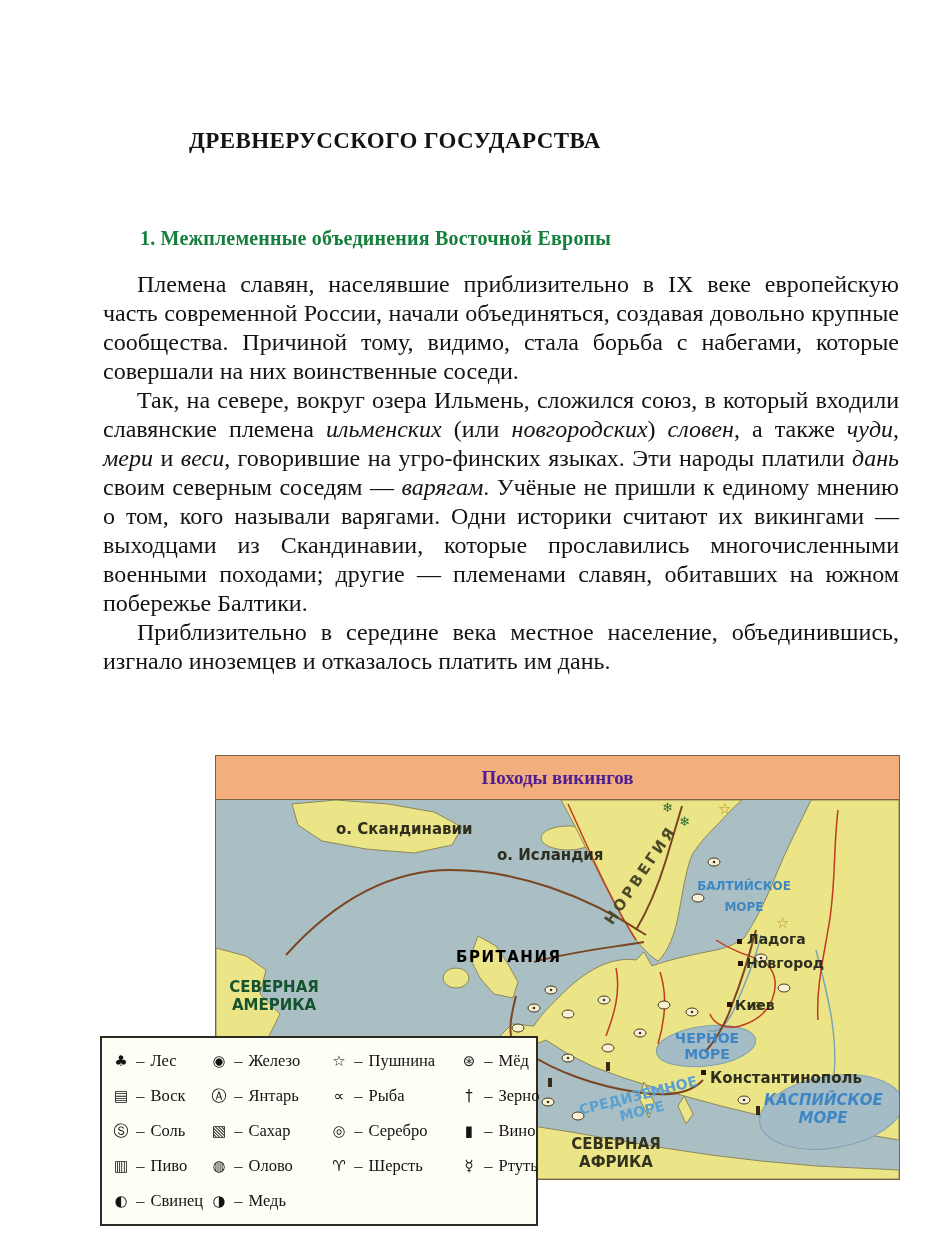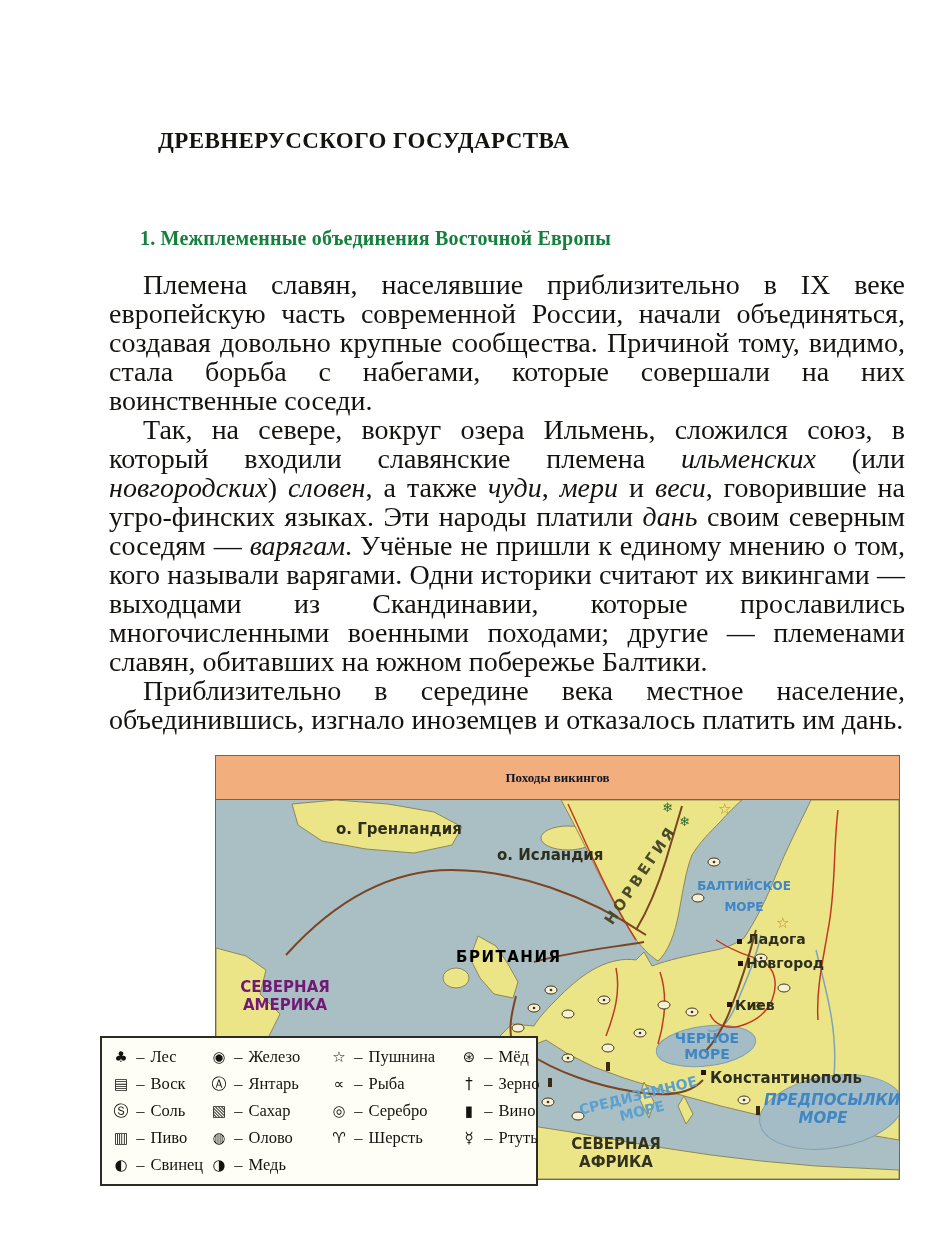--- a/index.html
+++ b/index.html
@@ -6,40 +6,40 @@
   html,body { background:#ffffff; }
   .page {
     position:relative; width:931px; height:1254px; background:#fff;
     font-family:"Liberation Serif", serif; color:#151310; overflow:hidden;
   }
   
   .heading {
     position:absolute; left:133px; top:126px;
     font-size:23px; font-weight:bold; letter-spacing:0.4px; line-height:1.3;
   }
-  .heading .h-line2 { display:block; margin-left:25px; }
+  .heading .h-line2 { display:block; margin-left:56px; }
   .subheading {
     position:absolute; left:140px; top:227px;
     font-size:20px; font-weight:bold; color:#15803d; letter-spacing:0.2px;
   }
   
   .content {
     position:absolute; left:103px; top:270px; width:796px;
-    font-size:28px; line-height:29px; text-align:justify;margin-left:6px;
+    font-size:24px; line-height:29px; text-align:justify;
   }
   .content p { text-indent:34px; margin:0; }
   .it { font-style:italic; }
   
   .map-figure {
     position:absolute; left:215px; top:755px; width:685px; height:425px;
     border:1px solid #7d6342; background:#a9bfc4;
   }
   .map-title {
     height:44px; background:#f3ae7d; border-bottom:1px solid #7d6342;
-    text-align:center; font-weight:bold; font-size:13px; line-height:44px; color:#0f172a;
+    text-align:center; font-weight:bold; font-size:19px; line-height:44px; color:#4c1d95;
   }
   .map-body { position:relative; width:683px; height:379px; overflow:hidden; }
   .map-body svg { position:absolute; left:0; top:0; }
   .sea  { fill:#a9bfc4; }
   .sea2 { fill:#a4bcc6; stroke:#7fa0ad; stroke-width:1; }
   .land { fill:#ece588; stroke:#8d8758; stroke-width:1; }
   .river { fill:none; stroke:#7fa3b8; stroke-width:1.5; }
   .border-line { fill:none; stroke:#c03a20; stroke-width:1.5; }
   .route { fill:none; stroke:#7a4520; stroke-width:2; }
   .ore { fill:#f6f1d3; stroke:#43321a; stroke-width:1; }
@@ -58,35 +58,35 @@
   .lbl-sea { color:#3f86c5; }
   .lbl-greenland { left:120px; top:20px; font-size:15px; }
   .lbl-iceland { left:281px; top:46px; font-size:15px; }
   .lbl-norway { left:392px; top:114px; transform:rotate(-56deg); transform-origin:0 50%;
                 letter-spacing:3px; font-size:15px; color:#4a4a28; }
   .lbl-baltic { left:468px; top:76px; width:120px; font-size:12px; line-height:21px; }
   .lbl-britain { left:240px; top:148px; letter-spacing:1.5px; font-size:15px; color:#000000; }
   .lbl-ladoga { left:531px; top:131px; }
   .lbl-novgorod { left:530px; top:155px; }
   .lbl-kiev { left:519px; top:197px; }
-  .lbl-north-america { left:13px; top:178px; width:112px; font-size:15px; line-height:18px; color:#701a75; }
+  .lbl-north-america { left:2px; top:178px; width:112px; font-size:15px; line-height:18px; color:#14532d; }
   .lbl-black-sea { left:447px; top:230px; width:88px; font-size:14px; line-height:16px; }
   .lbl-mediterranean { left:362px; top:287px; width:124px; font-size:14px; line-height:16px;
                        color:#5aa0d0; transform:rotate(-14deg); }
   .lbl-constantinople { left:494px; top:269px; font-size:15px; }
   .lbl-caspian { left:548px; top:291px; width:118px; font-style:italic; font-size:15px; line-height:18px; }
   .lbl-north-africa { left:336px; top:335px; width:128px; font-size:15px; line-height:18px; color:#32321f; }
   
   .legend-box {
     position:absolute; left:100px; top:1036px; width:438px;
     background:#fefdf6; border:2px solid #2c2c24; padding:7px 10px; z-index:5;
   }
   .legend-grid {
     display:grid; grid-template-columns:96px 118px 128px 1fr;
-    row-gap:3px; column-gap:2px; font-size:16.5px; line-height:24px;
+    row-gap:3px; column-gap:2px; font-size:16.5px; line-height:32px;
   }
   .legend-item { white-space:nowrap; }
   .legend-icon { display:inline-block; min-width:18px; text-align:center;
                  font-family:"DejaVu Sans", sans-serif; font-size:15px; }
   .legend-dash { padding:0 2px; }
 </style>
 </head>
 <body>
 
 <div class="page">
@@ -179,33 +179,33 @@
           <text class="glyph" x="536" y="210" fill="#6b4a12">⊛</text>
         </g>
         <g class="city">
           <rect x="521" y="139" width="5" height="5"></rect>
           <rect x="522" y="161" width="5" height="5"></rect>
           <rect x="511" y="202" width="5" height="5"></rect>
           <rect x="485" y="270" width="5" height="5"></rect>
         </g>
       </svg>
 
-      <div class="map-label lbl-greenland">о. Гренландия</div>
+      <div class="map-label lbl-greenland">о. Скандинавии</div>
       <div class="map-label lbl-iceland">о. Исландия</div>
       <div class="map-label lbl-norway">НОРВЕГИЯ</div>
       <div class="map-label lbl-baltic lbl-wrap lbl-sea">БАЛТИЙСКОЕ МОРЕ</div>
       <div class="map-label lbl-britain">БРИТАНИЯ</div>
       <div class="map-label lbl-ladoga">Ладога</div>
       <div class="map-label lbl-novgorod">Новгород</div>
       <div class="map-label lbl-kiev">Киев</div>
       <div class="map-label lbl-north-america lbl-wrap">СЕВЕРНАЯ АМЕРИКА</div>
       <div class="map-label lbl-black-sea lbl-wrap lbl-sea">ЧЕРНОЕ МОРЕ</div>
       <div class="map-label lbl-mediterranean lbl-wrap">СРЕДИЗЕМНОЕ МОРЕ</div>
       <div class="map-label lbl-constantinople">Константинополь</div>
-      <div class="map-label lbl-caspian lbl-wrap lbl-sea">ПРЕДПОСЫЛКИ МОРЕ</div>
+      <div class="map-label lbl-caspian lbl-wrap lbl-sea">КАСПИЙСКОЕ МОРЕ</div>
       <div class="map-label lbl-north-africa lbl-wrap">СЕВЕРНАЯ АФРИКА</div>
     </div>
   </div>
 
   <div class="legend-box">
     <div class="legend-grid">
         <span class="legend-item"><span class="legend-icon">♣</span> <span class="legend-dash">–</span> <span class="legend-label">Лес</span></span>
         <span class="legend-item"><span class="legend-icon">◉</span> <span class="legend-dash">–</span> <span class="legend-label">Железо</span></span>
         <span class="legend-item"><span class="legend-icon">☆</span> <span class="legend-dash">–</span> <span class="legend-label">Пушнина</span></span>
         <span class="legend-item"><span class="legend-icon">⊛</span> <span class="legend-dash">–</span> <span class="legend-label">Мёд</span></span>

